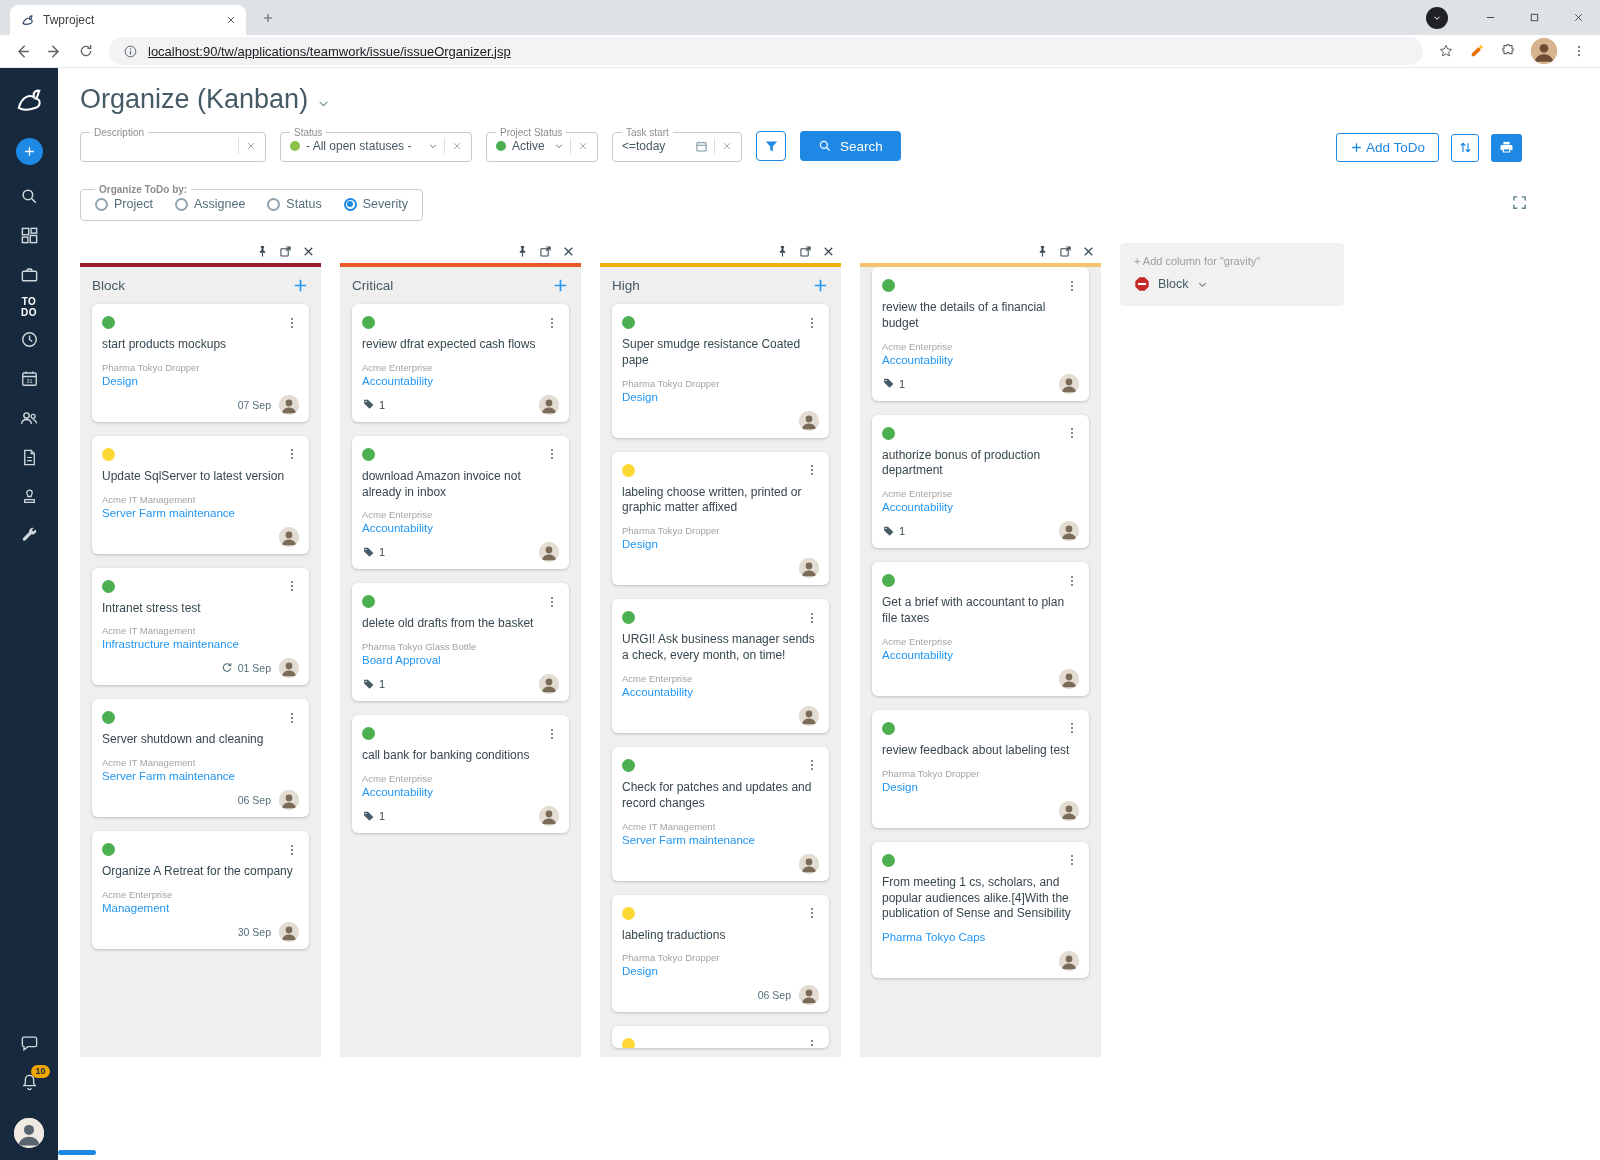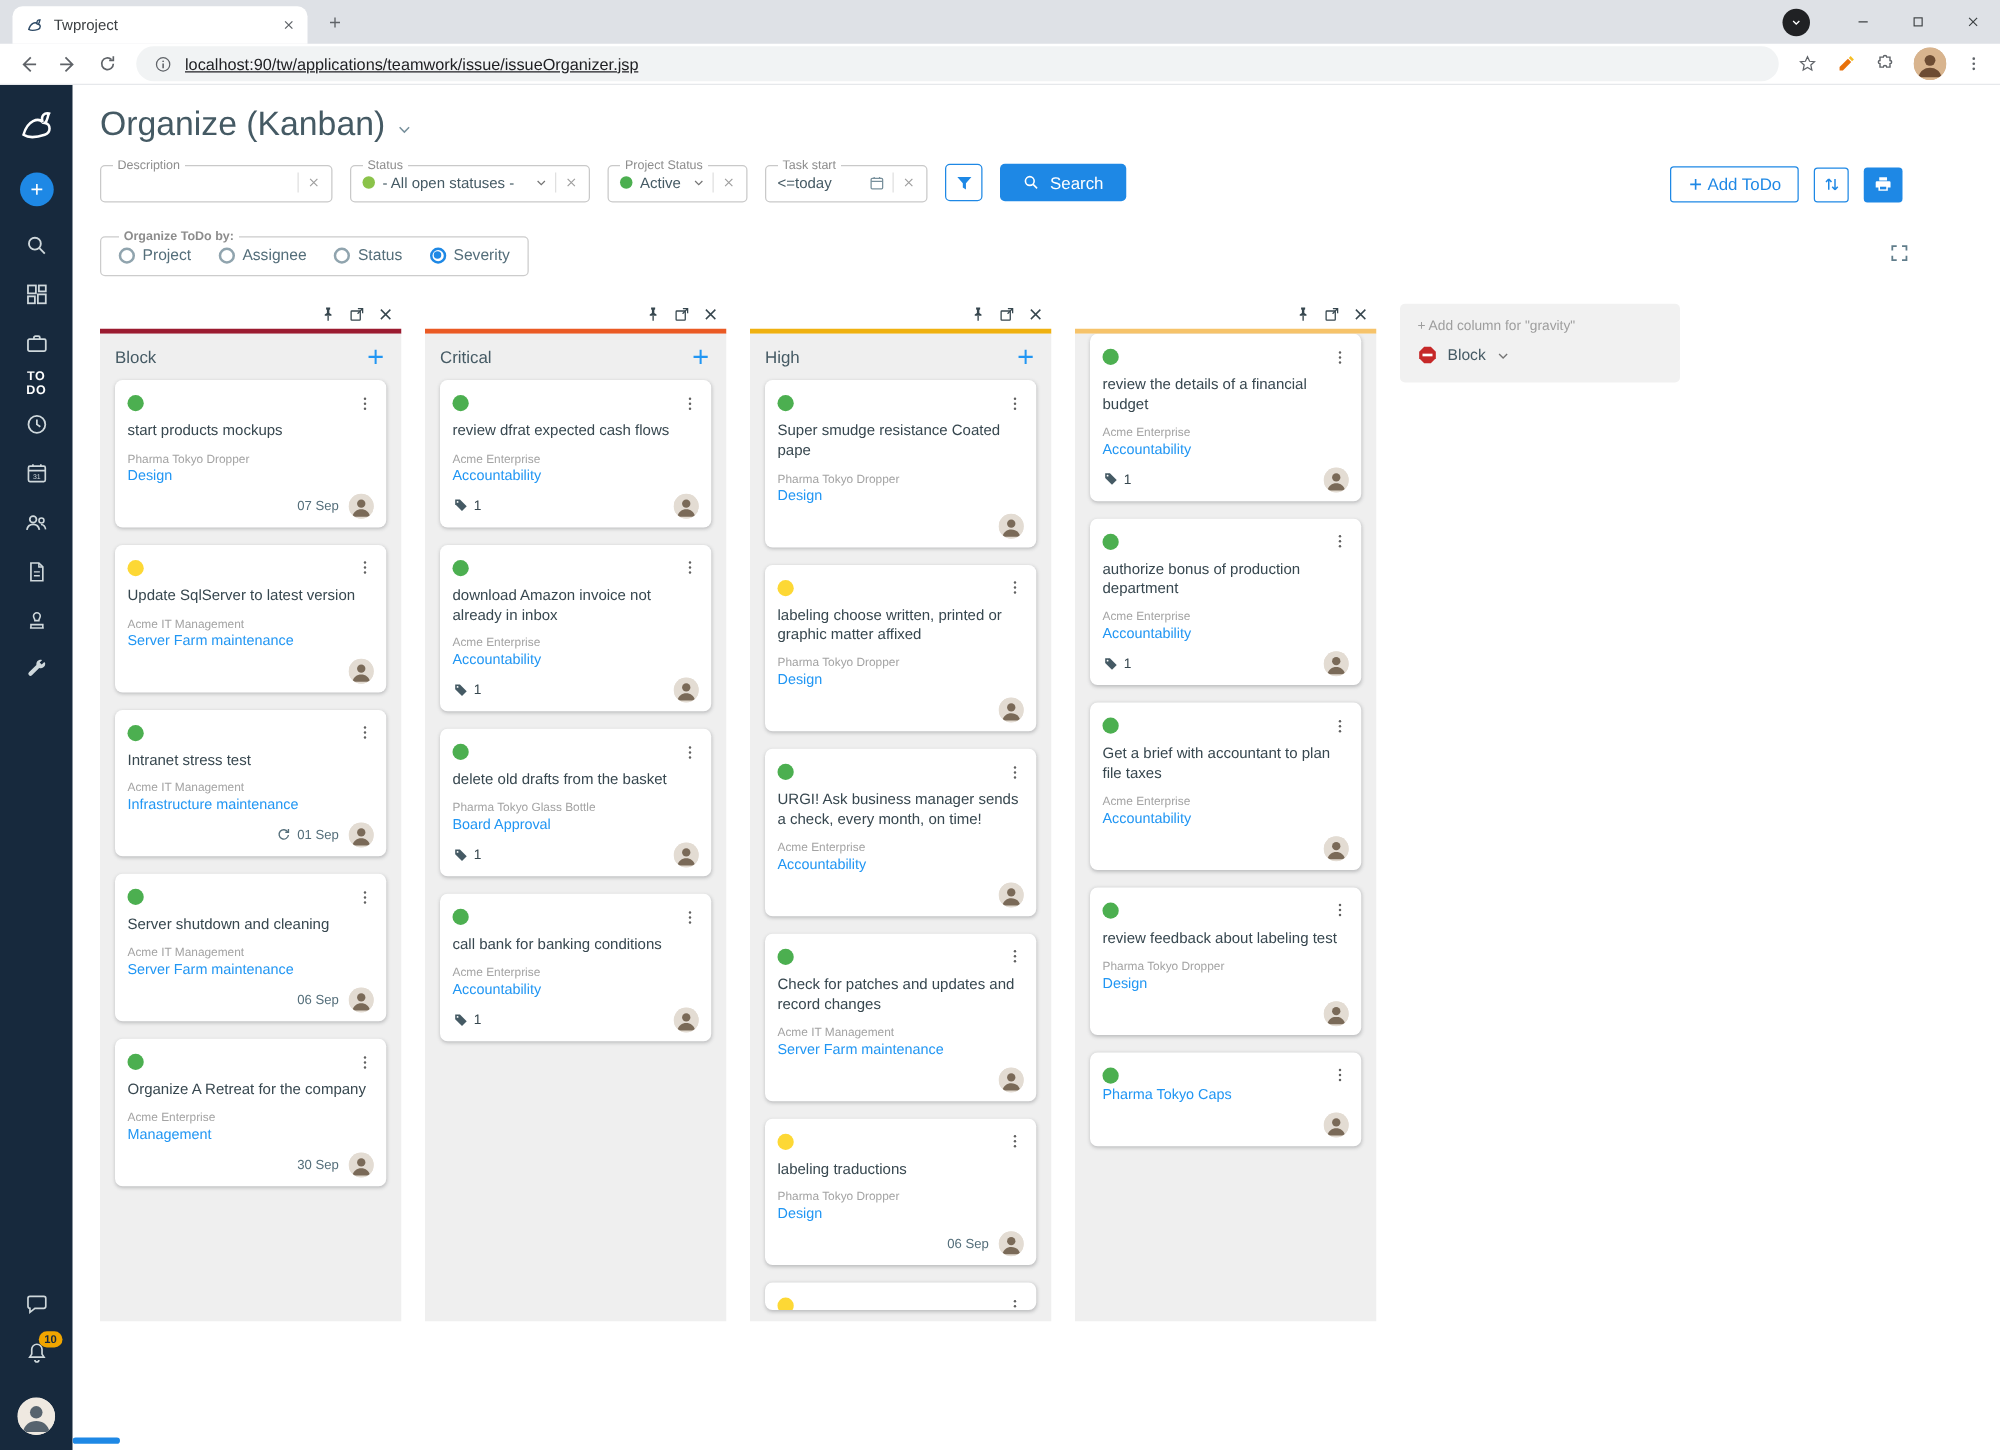--- a/index.html
+++ b/index.html
@@ -1149,20 +1149,21 @@
     <div class="card-top">
       <span class="dot dot-green"></span>
       <span class="card-menu">
         <svg width="14" height="14" viewBox="0 0 24 24">
                         <circle cx="12" cy="5" r="1.7" fill="currentColor"></circle>
                         <circle cx="12" cy="12" r="1.7" fill="currentColor"></circle>
                         <circle cx="12" cy="19" r="1.7" fill="currentColor"></circle>
                       </svg>
       </span>
     </div>
+    <div class="card-title">From meeting 1 cs, scholars, and popular audiences alike.[4]With the publication of Sense and Sensibility</div>
 
     <div class="card-task">Pharma Tokyo Caps</div>
     <div class="card-footer">
 
       <span class="footer-spacer"></span>
 
       <span class="avatar">
         <svg width="20" height="20" viewBox="0 0 24 24">
                         <rect width="24" height="24" fill="#e3dcd3"></rect>
                         <circle cx="12" cy="9.5" r="4" fill="#7a6a58"></circle>

